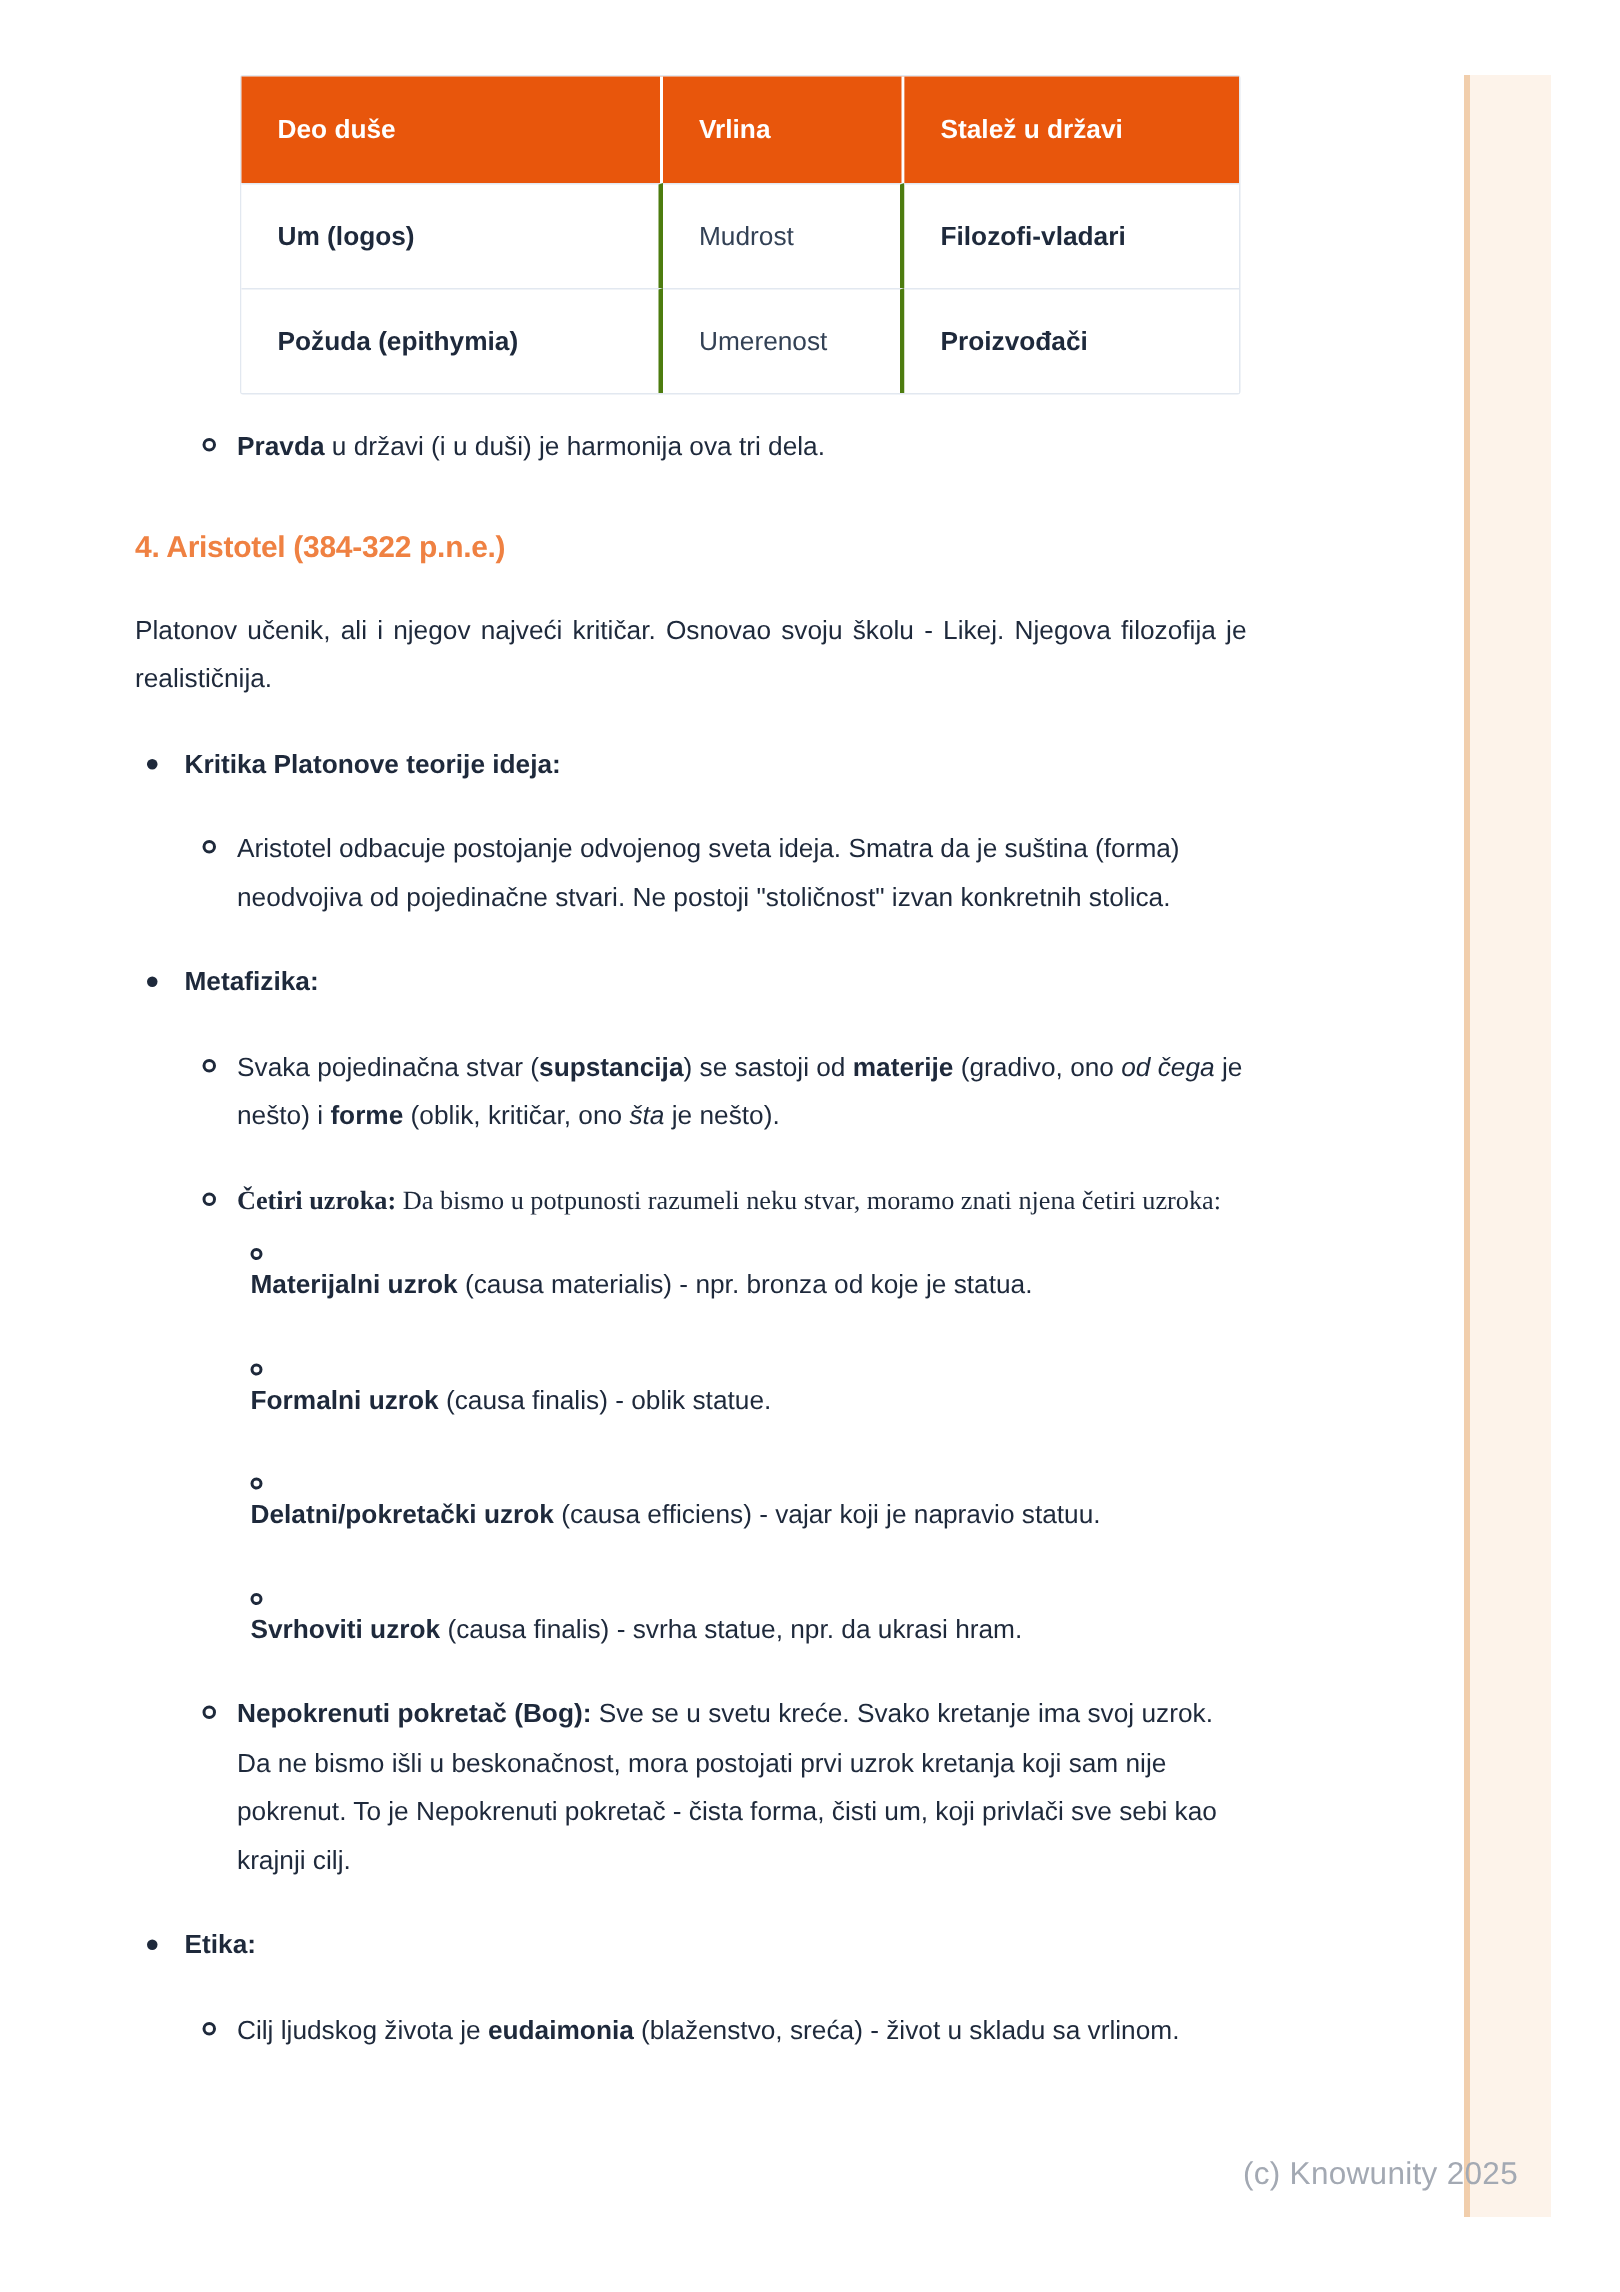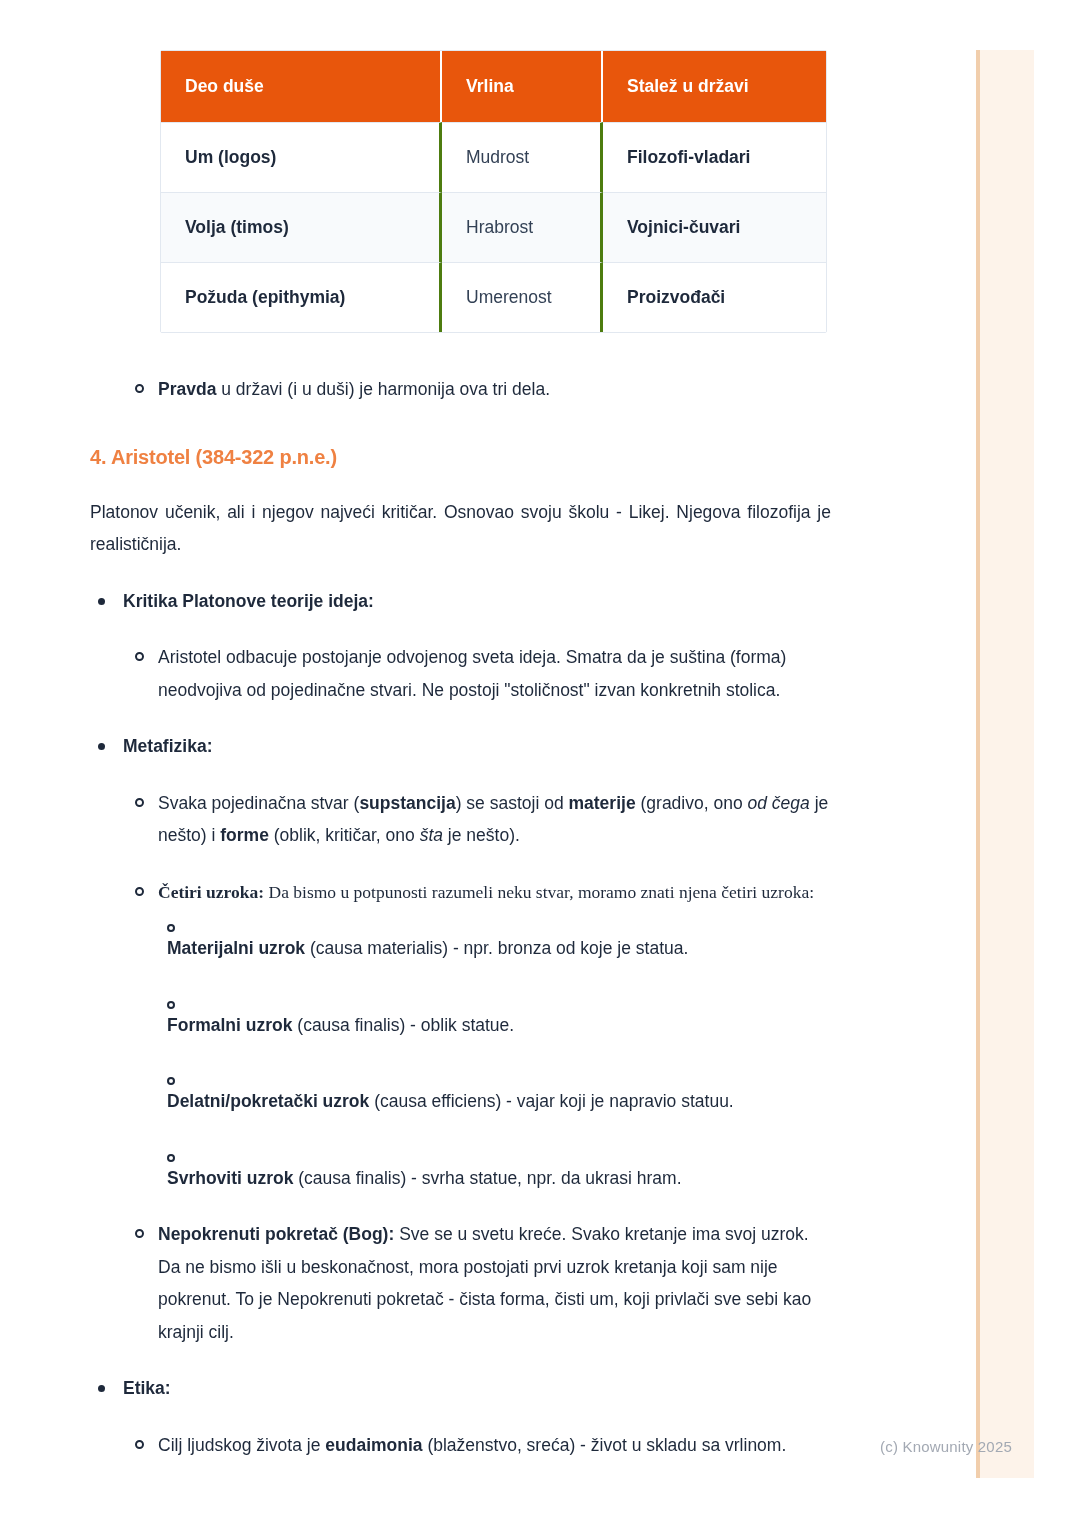--- a/index.html
+++ b/index.html
@@ -35,21 +35,21 @@
   .ptable td {
     padding:24px 0 24px 24px; border-top:1px solid #E2E8F0;
     border-right:3px solid #4d7c0f; background:#ffffff;
   }
   .ptable td:last-child { border-right:none; }
   .ptable tr.alt td { background:#F8FAFC; }
   .ptable td.bold { font-weight:700; color:#1E293B; }
   .ptable td.muted { color:#334155; }
 
   
-  #blocks { margin-top:40px; font-size:17.5px; line-height:32.5px; }
+  #blocks { margin-top:18px; font-size:17.5px; line-height:32.5px; }
   #blocks > * { margin-bottom:24px; }
 
   h2.heading {
     color:#EF8142; font-size:20px; line-height:30px; font-weight:700;
     margin:36px 0 26px 0; letter-spacing:-0.2px;
   }
   .para { text-align:left; }
   .para.justify { text-align:justify; }
 
   .li { display:flex; align-items:flex-start; }
@@ -63,21 +63,21 @@
   .tight { margin-bottom:4px !important;font-family:Liberation Serif, serif; }
 
   .mk { flex:0 0 auto; border-radius:50%; }
   .l1 .mk { width:7px; height:7px; background:#1E293B; margin:13px 18px 0 0; }
   .l2 .mk { width:9px; height:9px; border:2px solid #1E293B; margin:11px 14px 0 0; }
   .l3 .mk { width:8px; height:8px; border:2px solid #1E293B; margin:12px 15px 0 0; }
 
   
   .footer {
     position:absolute; top:1438px; right:68px; z-index:3;
-    font-size:15px; color:#A3A9B3; letter-spacing:0.2px;
+    font-size:21px; color:#A3A9B3; letter-spacing:0.2px;
   }
 </style>
 </head>
 <body>
 
 <div class="page">
 
   <div class="side-strip"></div>
 
   <div class="content">
@@ -93,25 +93,20 @@
           <th>Deo duše</th>
           <th>Vrlina</th>
           <th>Stalež u državi</th>
         </tr>
       </thead>
       <tbody>
           <tr>
             <td class="bold">Um (logos)</td>
             <td class="muted">Mudrost</td>
             <td class="bold">Filozofi-vladari</td>
-          </tr>
-          <tr class="alt">
-            <td class="bold">Volja (timos)</td>
-            <td class="muted">Hrabrost</td>
-            <td class="bold">Vojnici-čuvari</td>
           </tr>
           <tr>
             <td class="bold">Požuda (epithymia)</td>
             <td class="muted">Umerenost</td>
             <td class="bold">Proizvođači</td>
           </tr>
         </tbody>
     </table>
 
     <div id="blocks">

